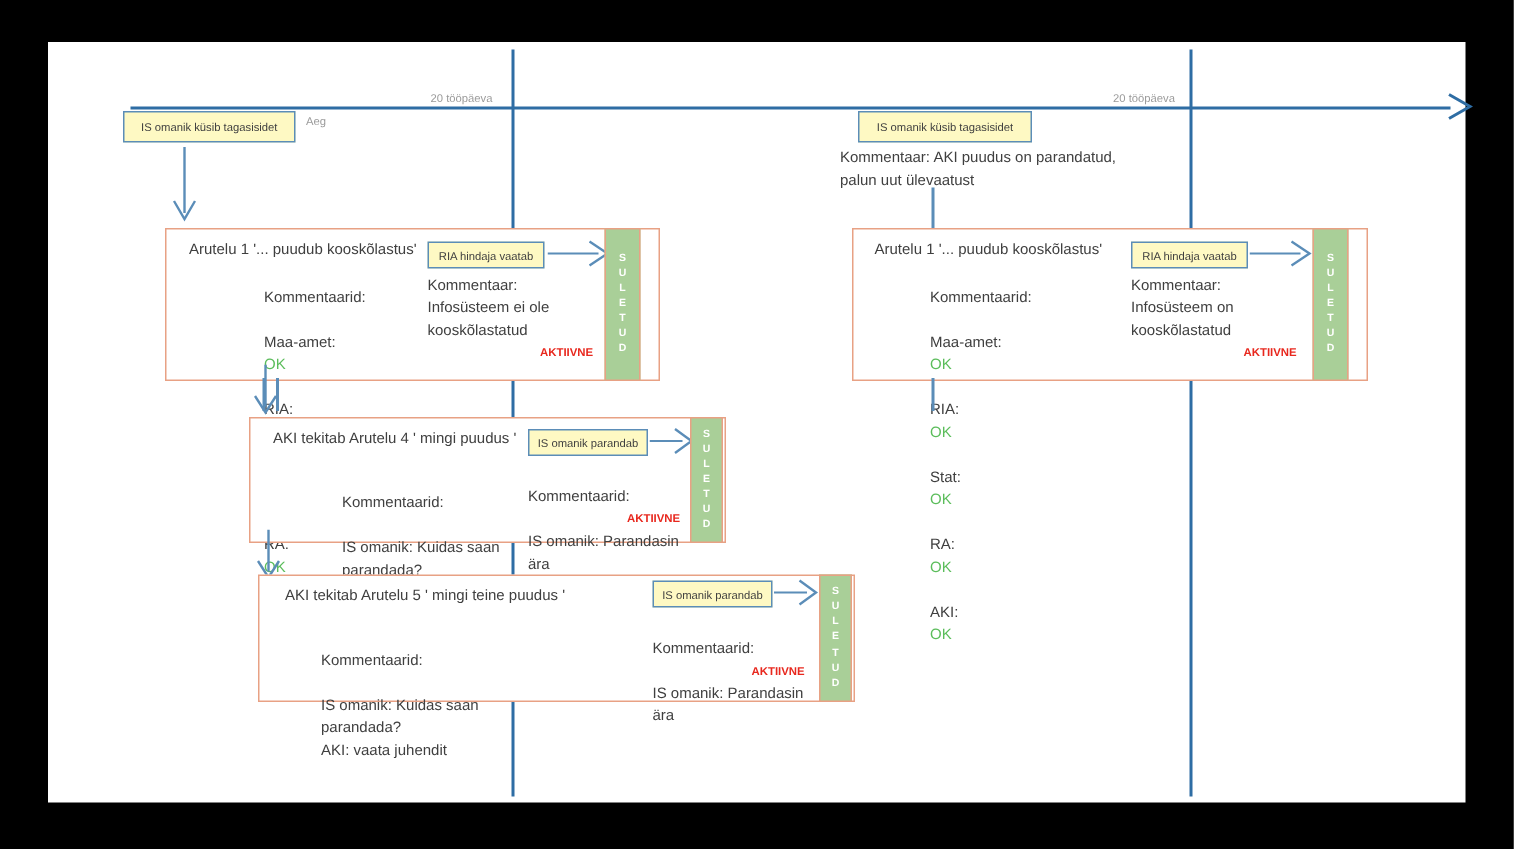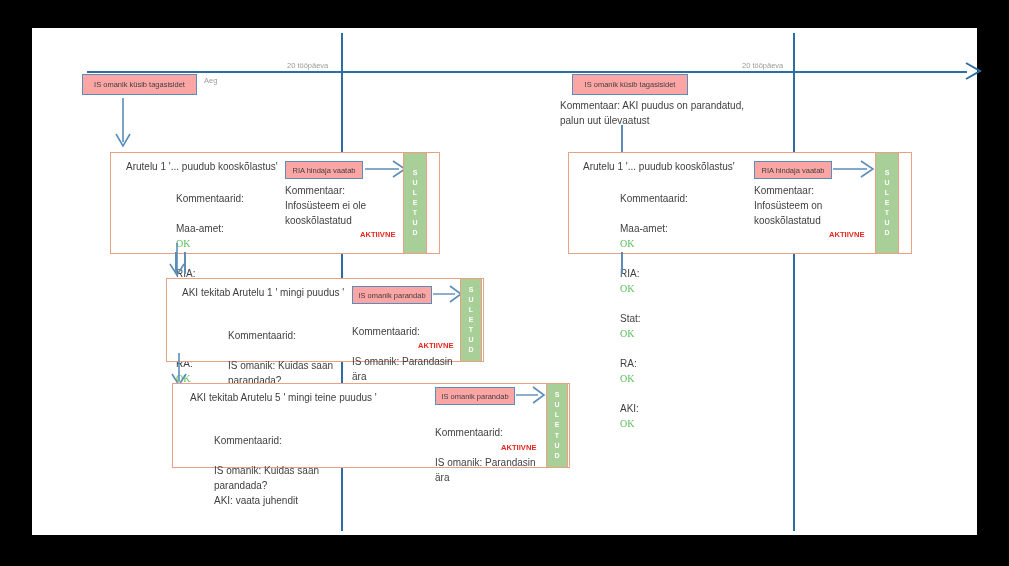--- a/index.html
+++ b/index.html
@@ -8,30 +8,30 @@
 
   
   .tl-line{position:absolute;left:55px;top:43px;width:880px;height:0;border-top:2px solid #2e6da4;}
   .tl-arrow{position:absolute;left:932px;top:33px;width:20px;height:20px;}
   .tl-arrow svg{display:block;}
   .tl-vert{position:absolute;width:0;border-left:2px solid #2e6da4;}
   .tl-label{position:absolute;font-size:7.5px;color:#9b9b9b;white-space:nowrap;}
 
   
   .obox{position:absolute;border:1px solid #e8a184;background:#ffffff;}
-  .bbox{position:absolute;border:1px solid #5b8db8;background:#fca5a5;display:flex;align-items:center;justify-content:center;}
+  .bbox{position:absolute;border:1px solid #5b8db8;background:#fef9c3;display:flex;align-items:center;justify-content:center;}
   .bbox span{font-size:7.5px;color:#3f3f3f;white-space:nowrap;}
 
   .suletud{position:absolute;background:#a9cf98;border:1px solid #e8a184;
            display:flex;flex-direction:column;align-items:center;justify-content:center;}
   .suletud span{font-size:7px;font-weight:bold;color:#ffffff;line-height:1.45;}
 
   .title{position:absolute;font-size:10px;color:#3f3f3f;white-space:nowrap;}
   .cmt{position:absolute;font-size:10px;color:#3f3f3f;line-height:1.5;white-space:pre-line;}
-  .cmt .ok{color:#5bbd5b;font-family:Liberation Serif, serif;}
+  .cmt .ok{color:#5bbd5b;}
   .cmt .nok{color:#e8281e;font-weight:bold;}
   .cmt .nokline{color:#e8281e;font-weight:bold;}
   .aktiivne{position:absolute;font-size:7.6px;font-weight:bold;color:#e8281e;white-space:nowrap;}
 
   .conn{position:absolute;}
   .conn svg{display:block;}
   .tick{position:absolute;width:0;border-left:2px solid #5b8db8;}
 </style>
 </head>
 <body>
@@ -115,21 +115,21 @@
 
   <div class="conn" style="left:135px;top:215px;">
     <svg width="20" height="36" viewBox="0 0 20 36">
       <line x1="10" y1="0" x2="10" y2="28" stroke="#5b8db8" stroke-width="1.6"></line>
       <polyline points="3,21 10,32 17,21" fill="none" stroke="#5b8db8" stroke-width="1.6"></polyline>
     </svg>
   </div>
 
   <div class="obox" style="left:134px;top:250px;width:316px;height:82px;"></div>
 
-  <div class="title" style="left:150px;top:259px;">AKI tekitab Arutelu 1 ' mingi puudus '</div>
+  <div class="title" style="left:150px;top:259px;">AKI tekitab Arutelu 4 ' mingi puudus '</div>
 
   <div class="cmt" style="left:196px;top:285px;">
     <span>Kommentaarid:</span><br>
     <span>IS omanik: Kuidas saan
 parandada?
 AKI: vaata juhendit</span>
   </div>
 
   <div class="bbox" style="left:320px;top:258px;width:78px;height:16px;">
     <span>IS omanik parandab</span>

